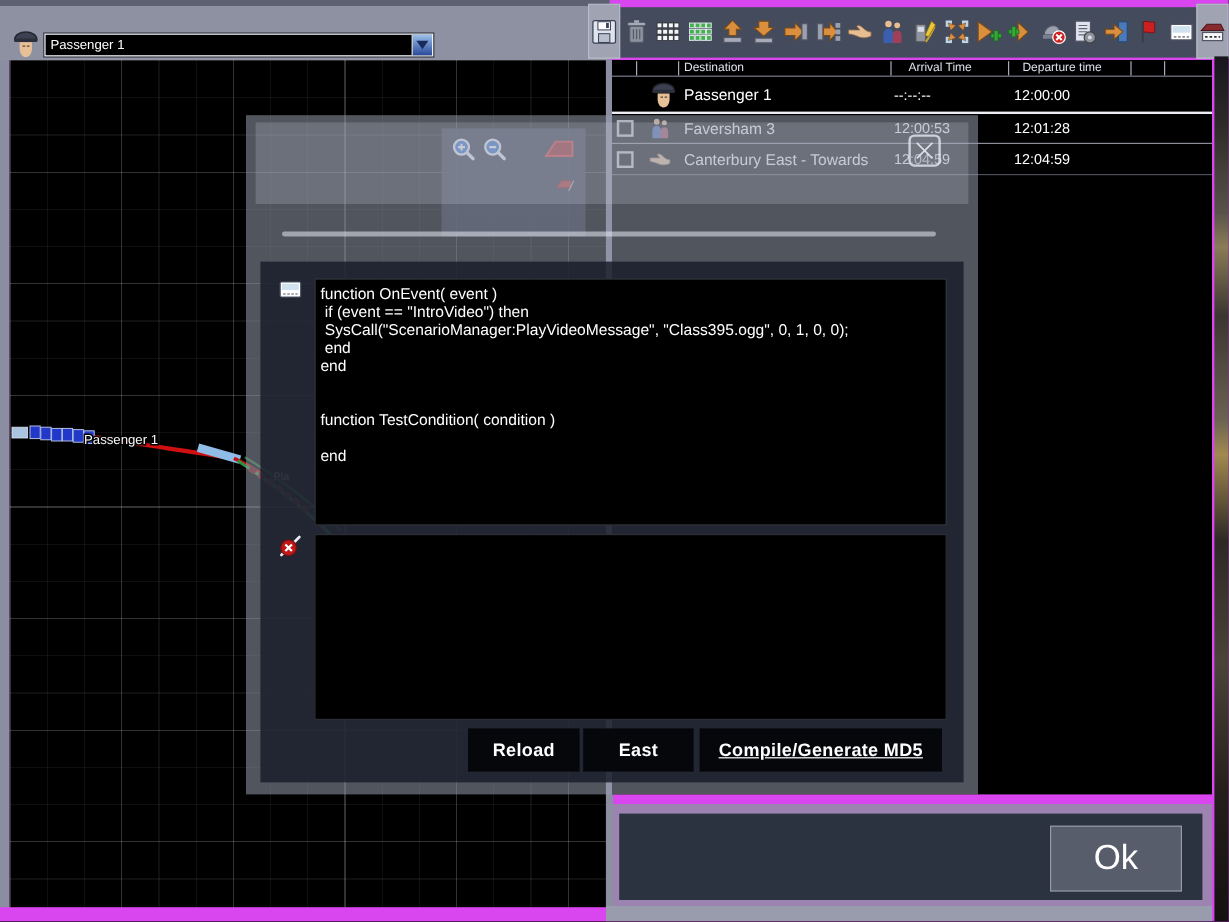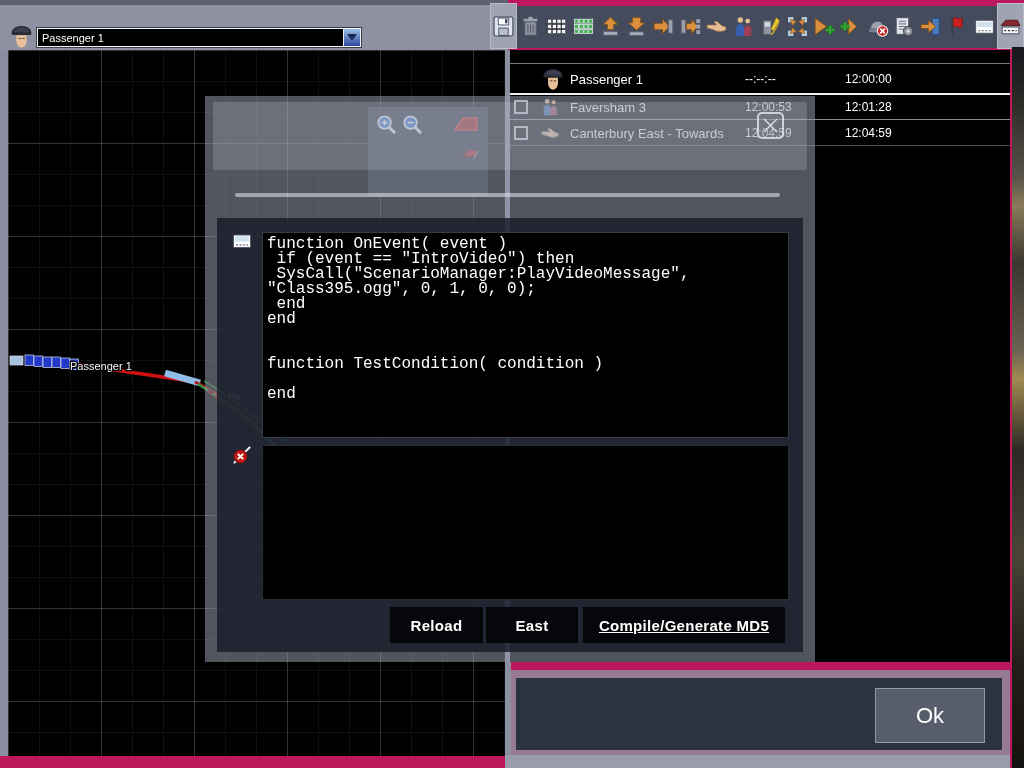--- a/index.html
+++ b/index.html
@@ -1,17 +1,17 @@
 <!DOCTYPE html>
 <html><head>
 <meta charset="utf-8">
 <style>
   html,body{margin:0;padding:0;background:#000;}
   *{box-sizing:border-box;font-family:"Liberation Sans",sans-serif;}
-  #stage{position:relative;width:1024px;height:768px;background:#be185d;overflow:hidden;}
+  #stage{position:relative;width:1024px;height:768px;background:#d946ef;overflow:hidden;}
 
   
   .left-strip{position:absolute;left:0;top:0;width:8px;height:756px;background:#8a8ea0;}
   .top-bar{position:absolute;left:0;top:0;width:508px;height:50px;background:#8d91a2;}
   .top-bar .top-dark{position:absolute;left:0;top:0;width:100%;height:5px;background:#5c6070;}
   .avatar{position:absolute;left:8px;top:23px;width:27px;height:27px;}
   .driver-select{position:absolute;left:38px;top:29px;width:322px;height:17px;background:#000;
     box-shadow:0 0 0 1px #f0f2f8,0 0 0 2px #3a3d48;display:flex;align-items:center;}
   .driver-select .val{color:#fff;font-size:11px;padding-left:4px;flex:1;white-space:nowrap;overflow:hidden;}
   .driver-select .arrow-btn{width:17px;height:100%;background:linear-gradient(#9cc0ea,#2a4a9a);
@@ -57,36 +57,36 @@
   .dialog{position:absolute;left:205px;top:96px;width:610px;height:566px;background:rgba(148,154,172,0.55);}
   .dlg-headbox{position:absolute;left:8px;top:6px;width:594px;height:68px;background:rgba(205,210,224,0.22);}
   .dlg-divider{position:absolute;left:30px;top:97px;width:545px;height:4px;background:rgba(228,231,240,0.55);border-radius:2px;}
   .dlg-close{position:absolute;left:552px;top:16px;width:27px;height:27px;border:2px solid rgba(238,240,248,0.75);
     border-radius:5px;background:rgba(130,135,150,0.25);display:flex;align-items:center;justify-content:center;cursor:pointer;}
   .dlg-close svg{width:19px;height:19px;}
   .dlg-panel{position:absolute;left:12px;top:122px;width:586px;height:434px;background:rgba(24,30,42,0.84);}
   .side-icon{position:absolute;left:13px;}
   .side-icon svg{width:24px;height:22px;display:block;}
   .script-box{position:absolute;left:45px;top:14px;width:527px;height:206px;background:#000;border:1px solid rgba(120,128,146,0.45);}
-  .script-box pre{margin:0;padding:4px 4px 0 4px;color:#fff;font-family:Liberation Mono, monospace;
-    font-size:16px;line-height:15px;white-space:pre-wrap;}
+  .script-box pre{margin:0;padding:4px 4px 0 4px;color:#fff;font-family:Liberation Sans, sans-serif;
+    font-size:13px;line-height:15px;white-space:pre-wrap;}
   .output-box{position:absolute;left:45px;top:227px;width:527px;height:155px;background:#000;border:1px solid rgba(120,128,146,0.35);}
   .dlg-buttons .btn{position:absolute;top:389px;height:36px;background:#05070b;color:#fff;
     display:flex;align-items:center;justify-content:center;font-size:15px;font-weight:bold;
     letter-spacing:0.3px;cursor:pointer;}
   .btn-reload{left:173px;width:93px;}
   .btn-edit{left:269px;width:92px;}
   .btn-compile{left:366px;width:202px;text-decoration:underline;}
 
   
   .bottom-panel{position:absolute;left:506px;top:670px;width:504px;height:85px;background:rgba(140,146,163,0.8);}
   .bottom-inner{position:absolute;left:10px;top:8px;width:486px;height:72px;background:#2b3240;}
   .ok-btn{position:absolute;left:369px;top:18px;width:110px;height:55px;background:rgba(168,174,190,0.35);
     border:1px solid rgba(212,216,228,0.5);display:flex;align-items:center;justify-content:center;
-    color:#fff;font-size:22px;cursor:pointer;}
+    color:#fff;font-size:29px;cursor:pointer;}
   .bottom-strip{position:absolute;left:505px;top:755px;width:505px;height:13px;background:#989cac;}
 
   .world-edge{position:absolute;left:1012px;top:47px;width:12px;height:721px;
     background:linear-gradient(#16161c 0%,#2e2c28 8%,#57524a 18%,#8a7c58 22%,#3a3630 30%,#6a6252 42%,#a08a50 46%,#2c2824 56%,#4a4438 70%,#241f1a 85%,#141210 100%);}
 </style>
 </head>
 <body>
 
 <div id="stage">
 
@@ -323,20 +323,31 @@
             <path d="M4 14l4-6h9v6z" fill="#b02020" stroke="#7a1010"></path>
             <path d="M14.5 17L19 8" stroke="#a8acba" stroke-width="1"></path>
           </svg>
         </span>
     </div>
   </div>
 
   <div class="divider-strip"></div>
 
   <div class="right-panel">
+    <div class="tt-header">
+      <span class="tt-sep" style="left:20px"></span>
+      <span class="tt-sep" style="left:55px"></span>
+      <span class="tt-sep" style="left:232px"></span>
+      <span class="tt-sep" style="left:330px"></span>
+      <span class="tt-sep" style="left:432px"></span>
+      <span class="tt-sep" style="left:460px"></span>
+      <span class="col" style="left:60px">Destination</span>
+      <span class="col" style="left:247px">Arrival Time</span>
+      <span class="col" style="left:342px">Departure time</span>
+    </div>
     <div class="tt-hline" style="top:13px;height:1px;background:#787c88;"></div>
     <div id="tt-rows">
         <div class="row" style="top: 14px; height: 29px;">
           <span class="rowicon" style="width: 26px; height: 26px;"><svg viewBox="0 0 22 22" width="100%" height="100%">
               <path d="M3.5 8c0-3 3.3-5 7.5-5s7.5 2 7.5 5l-.8 1H4.3z" fill="#3c4050" stroke="#23252e"></path>
               <rect x="3" y="7.4" width="16" height="2.4" rx="1.1" fill="#2c2f3a"></rect>
               <path d="M6.8 10h8.4v4.2c0 3.4-1.9 5.8-4.2 5.8s-4.2-2.4-4.2-5.8z" fill="#e8c098"></path>
               <path d="M8.8 12.6h1.8M11.7 12.6h1.8" stroke="#5a4632" stroke-width=".9"></path>
             </svg></span>
           <span class="dest" style="font-size: 13px;">Passenger 1</span>

